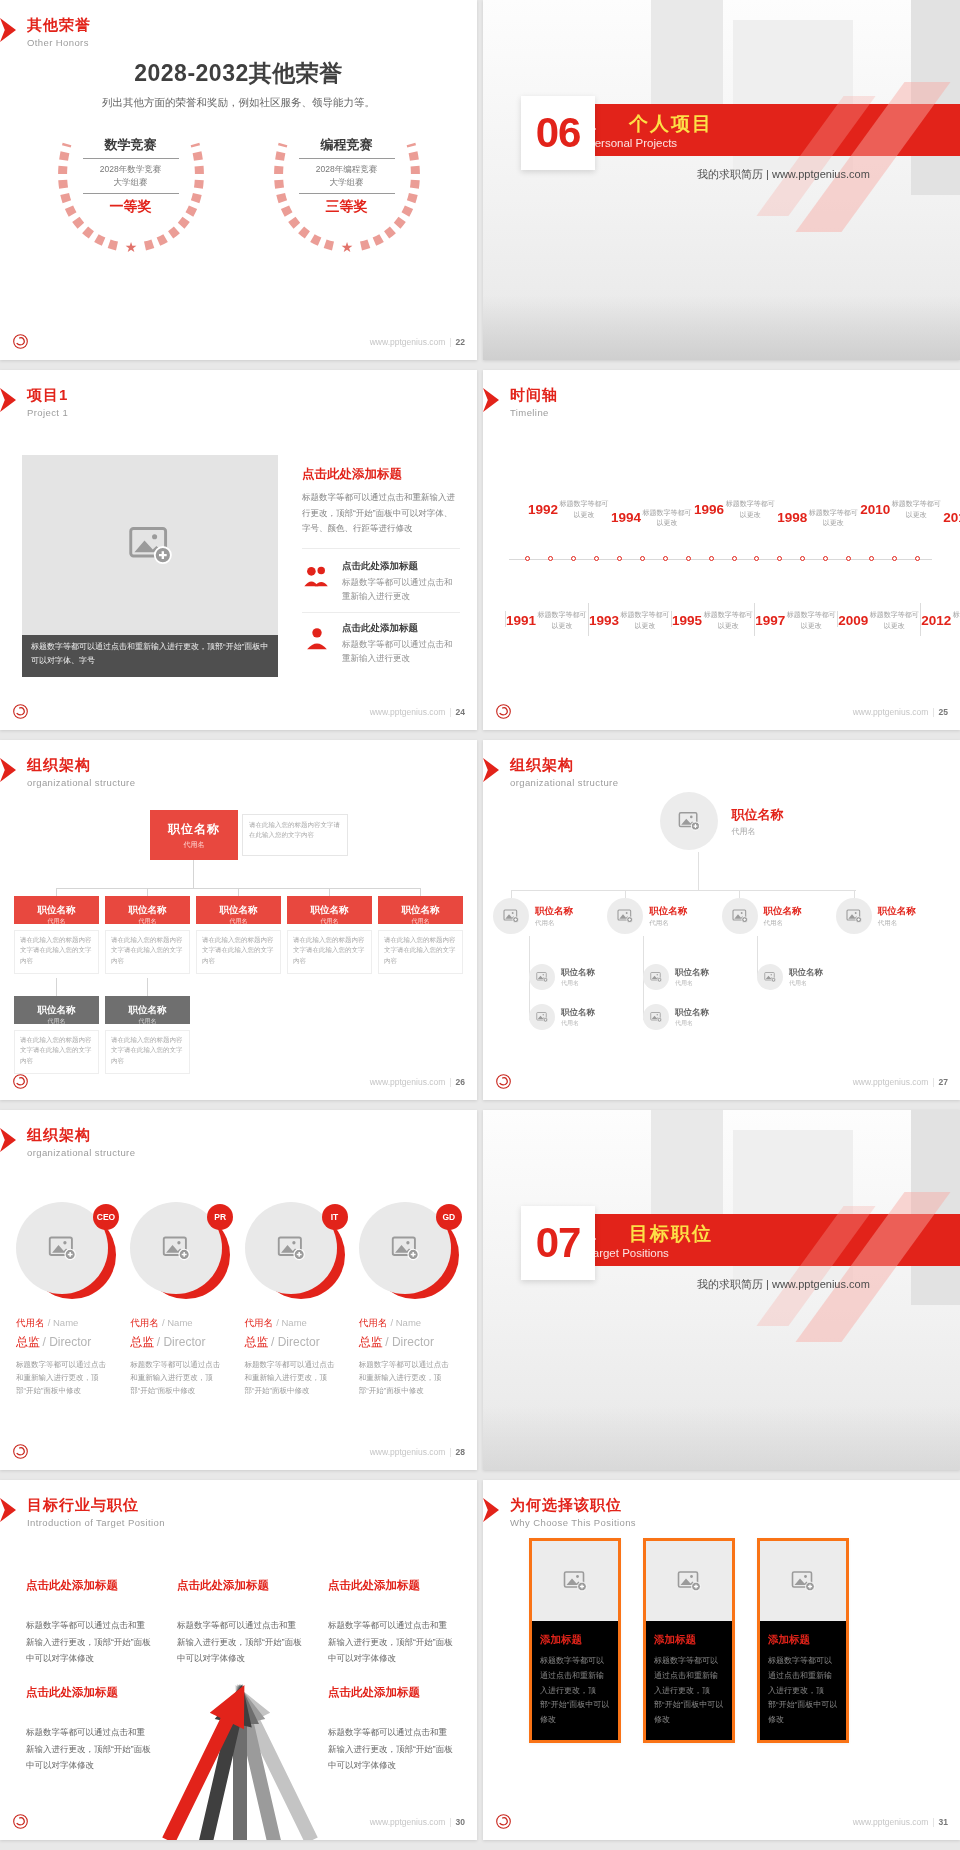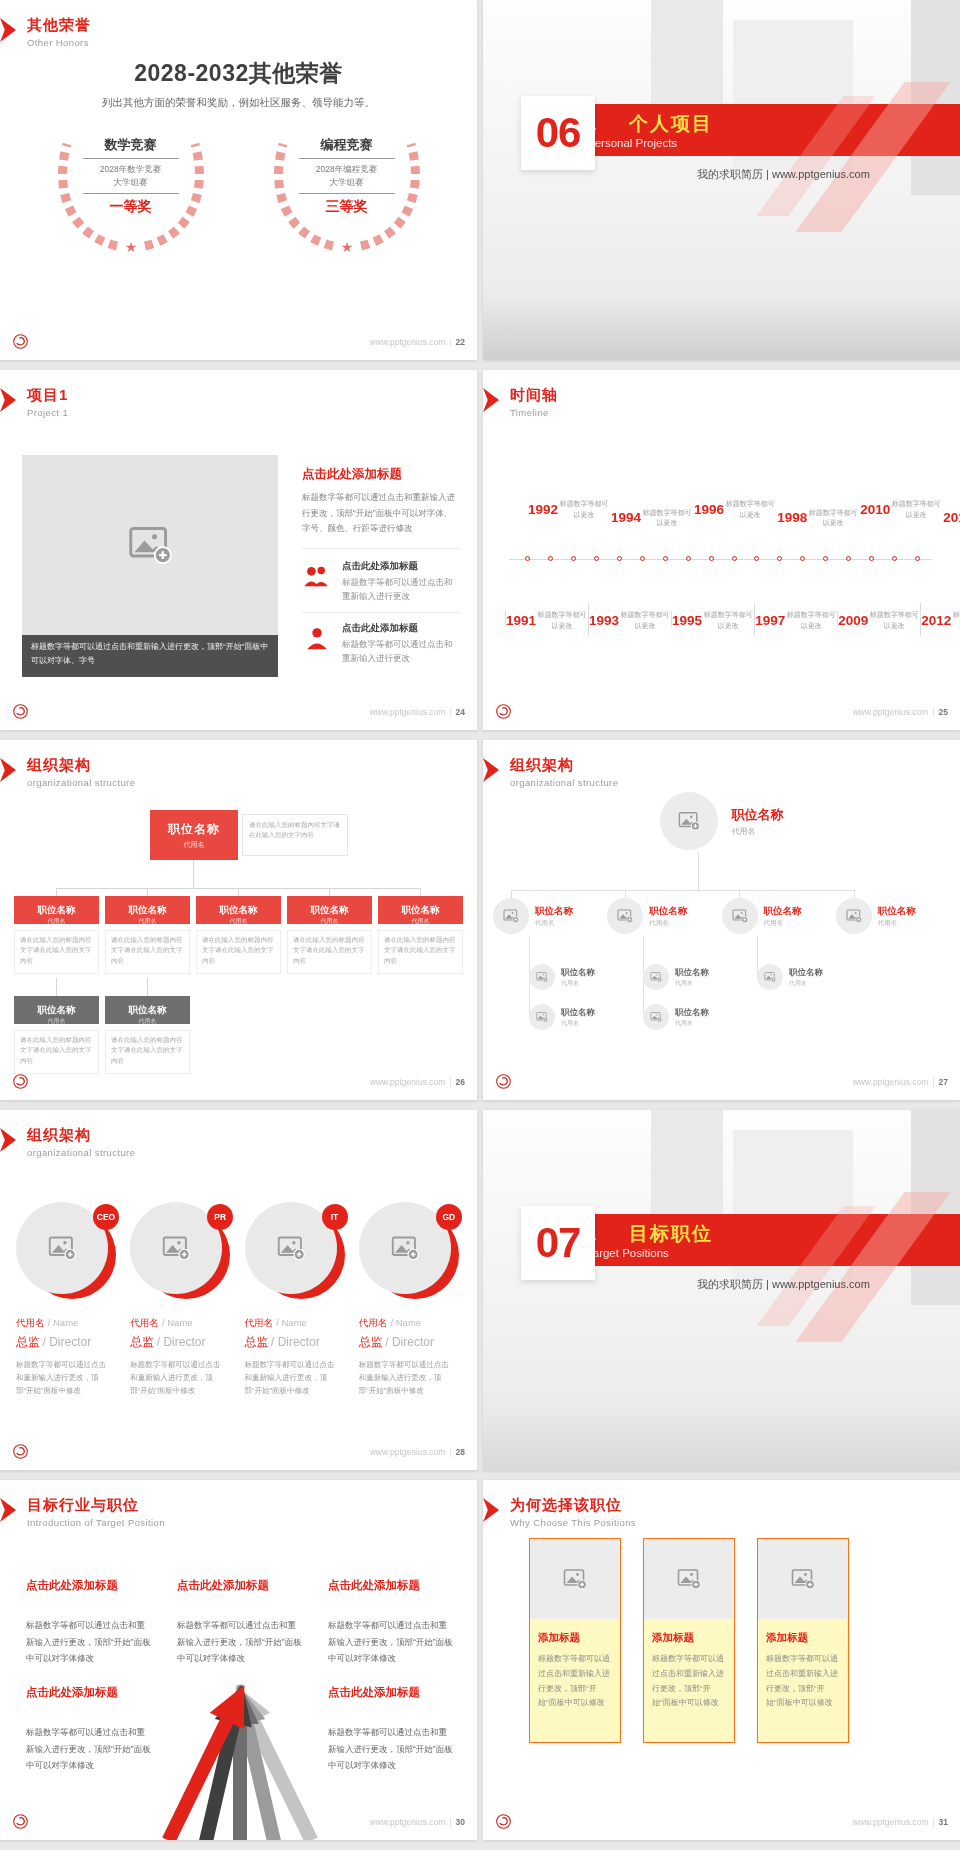--- a/index.html
+++ b/index.html
@@ -135,21 +135,21 @@
   .tp-rowA{position:absolute;left:26px;top:98px;display:flex;gap:25px;width:428px}
   .tp-blk{width:126px}
   .tp-h{font-size:11.5px;font-weight:bold;color:var(--red)}
   .tp-p{font-size:8.5px;color:#666;line-height:1.95;margin-top:24px}
   .tp-bl{position:absolute;left:26px;top:205px;width:126px}
   .tp-br{position:absolute;left:328px;top:205px;width:126px}
   .tp-fan{position:absolute;left:140px;top:192px;width:200px;height:168px}
 
   
   .wy-row{position:absolute;left:46px;top:58px;width:320px;display:flex;gap:22px}
-  .wy-card{flex:1;background:#fef9c3;border:1px solid #f97316;box-shadow:0 1px 3px rgba(0,0,0,.05);min-height:205px}
+  .wy-card{flex:1;background:#000000;border:3px solid #f97316;box-shadow:0 1px 3px rgba(0,0,0,.05);min-height:205px}
   .wy-img{height:80px;background:#ececec;display:flex;align-items:center;justify-content:center}
   .wy-body{padding:12px 8px}
   .wy-h{font-size:10.5px;font-weight:bold;color:var(--red)}
   .wy-p{font-size:8px;color:#8a8a8a;line-height:1.85;margin-top:7px}
 
   .imgic{color:#9b9b9b}
 </style>
 </head>
 <body>
 

